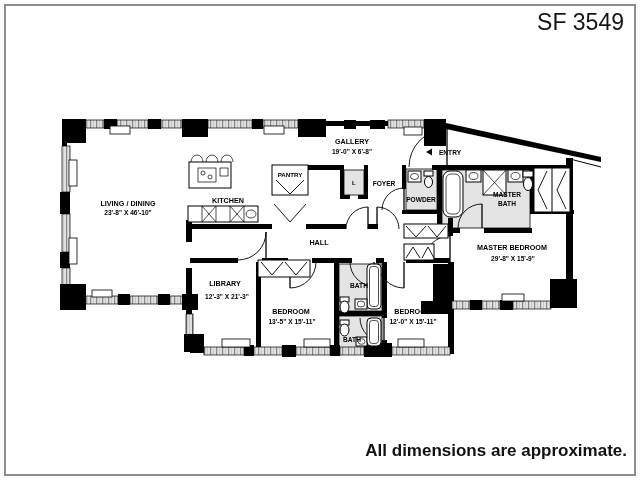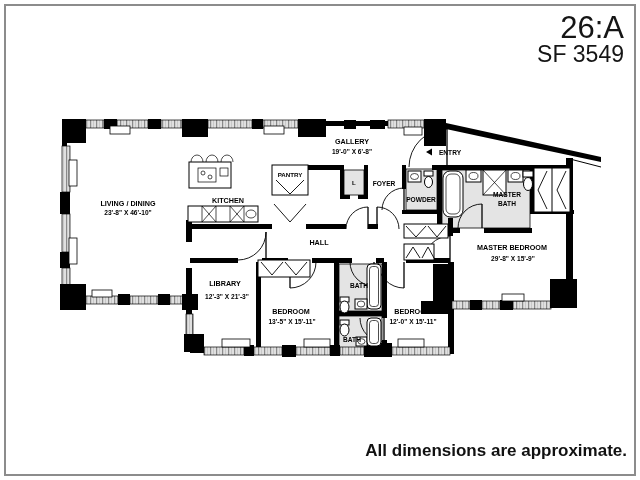--- a/index.html
+++ b/index.html
@@ -23,21 +23,20 @@
   .rad{fill:#fff;stroke:#000;stroke-width:0.8;}
   .lbl{font-family:"Liberation Sans",sans-serif;font-weight:bold;fill:#000;text-anchor:middle;}
   .s7{font-size:7.2px;} .s65{font-size:6.6px;} .s6{font-size:6.2px;}
 </style>
 </head>
 <body>
 
 <div class="frame"></div>
 
 <div class="titleblock">
-  <div class="unit">26:A</div>
   <div class="sf">SF 3549</div>
 </div>
 
 <svg width="640" height="480" viewBox="0 0 640 480">
   <defs>
     <pattern id="winpat" width="6" height="8" patternUnits="userSpaceOnUse">
       <rect width="6" height="8" fill="#e0e0e0"></rect>
       <rect x="0" width="1.2" height="8" fill="#8a8a8a"></rect>
       <rect x="3" width="0.8" height="8" fill="#c2c2c2"></rect>
     </pattern>

